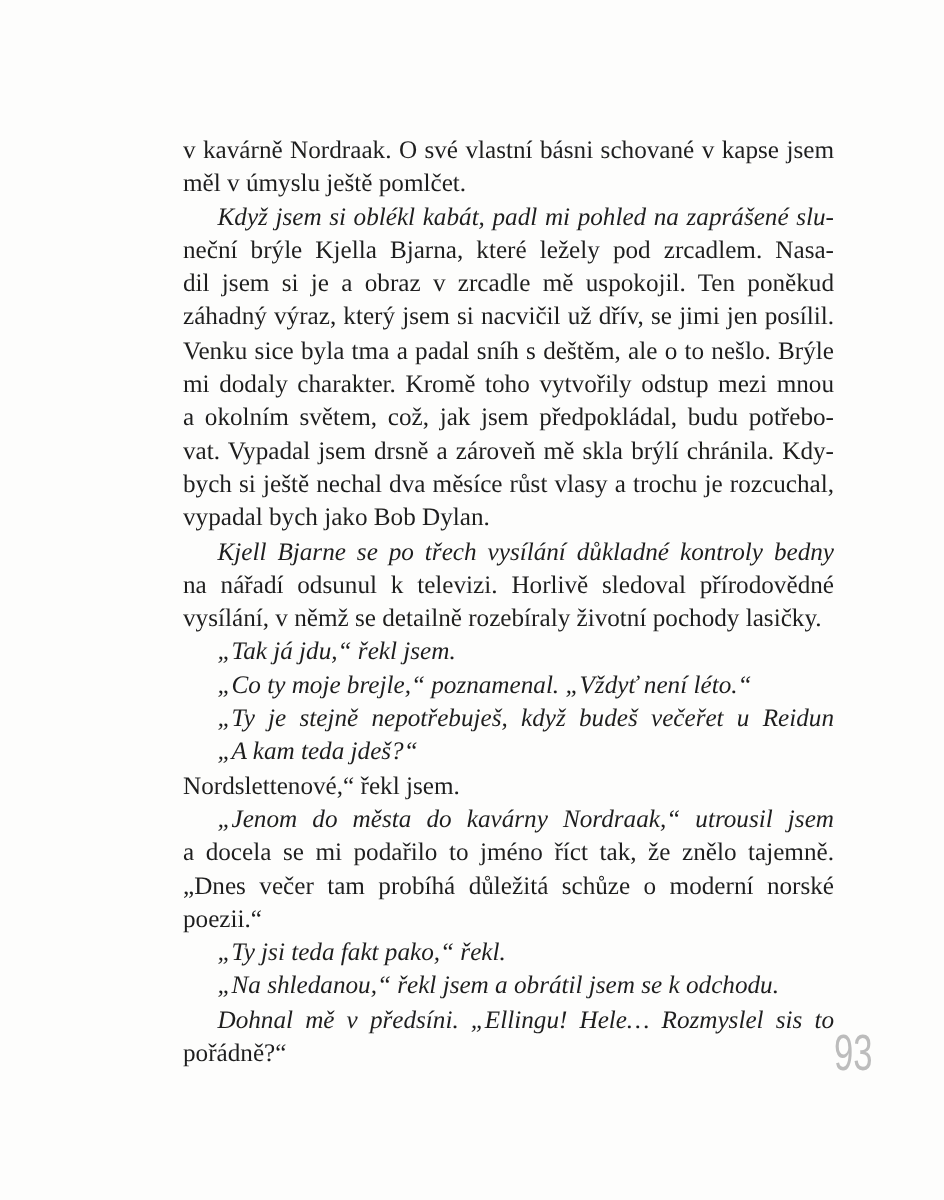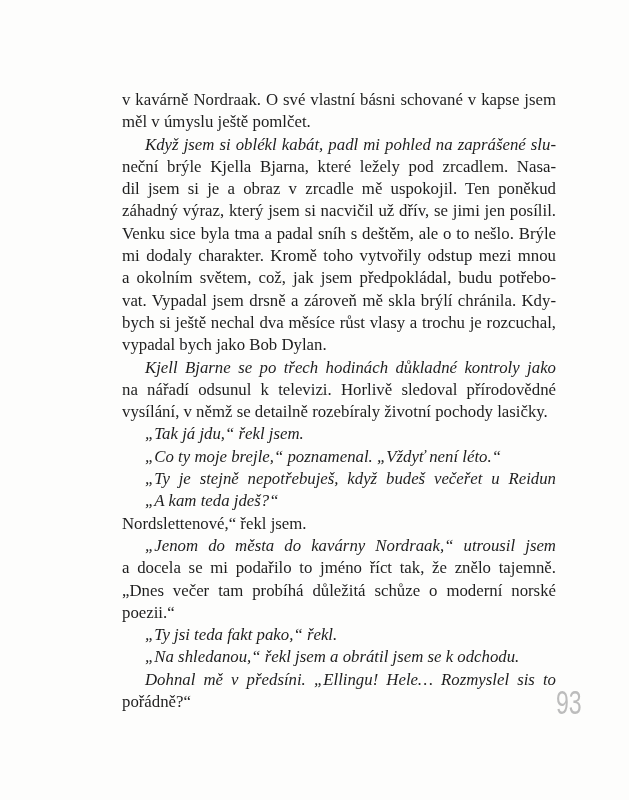--- a/index.html
+++ b/index.html
@@ -65,21 +65,21 @@
       <div class="line indent just">Když jsem si oblékl kabát, padl mi pohled na zaprášené slu-</div>
       <div class="line just">neční brýle Kjella Bjarna, které ležely pod zrcadlem. Nasa-</div>
       <div class="line just">dil jsem si je a obraz v zrcadle mě uspokojil. Ten poněkud</div>
       <div class="line just">záhadný výraz, který jsem si nacvičil už dřív, se jimi jen posílil.</div>
       <div class="line just">Venku sice byla tma a padal sníh s deštěm, ale o to nešlo. Brýle</div>
       <div class="line just">mi dodaly charakter. Kromě toho vytvořily odstup mezi mnou</div>
       <div class="line just">a okolním světem, což, jak jsem předpokládal, budu potřebo-</div>
       <div class="line just">vat. Vypadal jsem drsně a zároveň mě skla brýlí chránila. Kdy-</div>
       <div class="line just">bych si ještě nechal dva měsíce růst vlasy a trochu je rozcuchal,</div>
       <div class="line">vypadal bych jako Bob Dylan.</div>
-      <div class="line indent just">Kjell Bjarne se po třech hodinách důkladné kontroly jako</div>
+      <div class="line indent just">Kjell Bjarne se po třech vysílání důkladné kontroly bedny</div>
       <div class="line just">na nářadí odsunul k televizi. Horlivě sledoval přírodovědné</div>
       <div class="line">vysílání, v němž se detailně rozebíraly životní pochody lasičky.</div>
       <div class="line indent">„Tak já jdu,“ řekl jsem.</div>
       <div class="line indent">„Co ty moje brejle,“ poznamenal. „Vždyť není léto.“</div>
       <div class="line indent just">„Ty je stejně nepotřebuješ, když budeš večeřet u Reidun</div>
       <div class="line indent">„A kam teda jdeš?“</div>
       <div class="line">Nordslettenové,“ řekl jsem.</div>
       <div class="line indent just">„Jenom do města do kavárny Nordraak,“ utrousil jsem</div>
       <div class="line just">a docela se mi podařilo to jméno říct tak, že znělo tajemně.</div>
       <div class="line just">„Dnes večer tam probíhá důležitá schůze o moderní norské</div>

